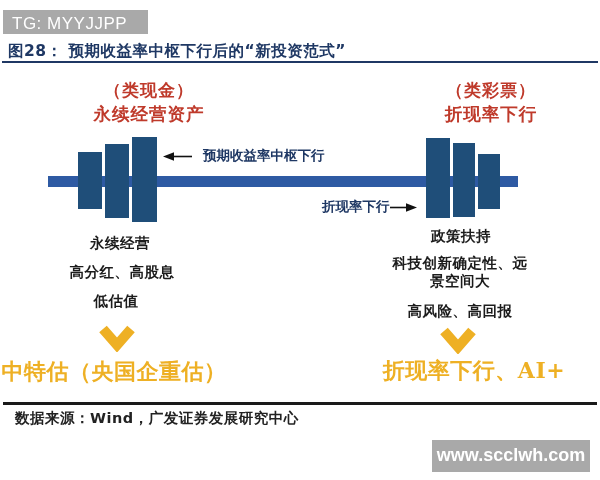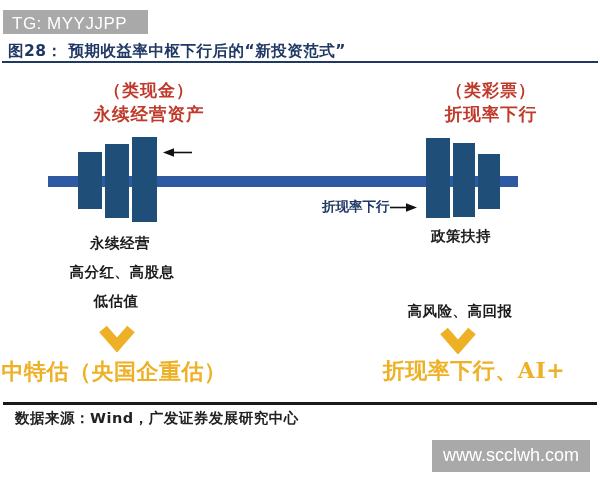--- a/index.html
+++ b/index.html
@@ -16,20 +16,21 @@
     position:absolute; left:3px; top:10px; width:145px; height:24px;
     background:var(--banner_gray); color:#ffffff; font-size:17px;
     line-height:28px; padding-left:9px; box-sizing:border-box;
     font-family:"Liberation Sans", sans-serif; letter-spacing:.5px;
   }
   .watermark{
     position:absolute; left:432px; top:440px; width:158px; height:32px;
     background:var(--banner_gray); color:#ffffff; font-size:18px;
     line-height:30px; text-align:center;
     font-family:"Liberation Sans", sans-serif;
+    font-weight:bold;
   }
   
   .fig-title{
     position:absolute; left:8px; top:41px; color:var(--navy);
     font-weight:bold; font-size:15.5px; white-space:nowrap; letter-spacing:.5px;
   }
   .fig-title .t-prefix{margin-right:6px;}
   .title-rule{position:absolute; left:2px; right:2px; top:61px; height:2px; background:var(--navy);}
   
   .col-head{
@@ -120,33 +121,35 @@
   <div class="plate p3"></div>
   <div class="plate p4"></div>
   <div class="plate p5"></div>
   <div class="plate p6"></div>
 
   <div class="anno anno-left">
     <svg class="arrow-svg" width="29" height="11" viewBox="0 0 29 11">
       <line class="shaft" x1="29" y1="5.5" x2="9" y2="5.5"></line>
       <polygon class="head" points="0,5.5 11,1.2 11,9.8"></polygon>
     </svg>
+    <span>预期收益率中枢下行</span>
   </div>
   <div class="anno anno-right">
     <span>折现率下行</span>
     <svg class="arrow-svg" width="27" height="11" viewBox="0 0 27 11">
       <line class="shaft" x1="0" y1="5.5" x2="18" y2="5.5"></line>
       <polygon class="head" points="27,5.5 16,1.2 16,9.8"></polygon>
     </svg>
   </div>
 
   <div class="trait lt0">永续经营</div>
   <div class="trait lt1">高分红、高股息</div>
   <div class="trait lt2">低估值</div>
   <div class="trait rt0">政策扶持</div>
+  <div class="trait rt1">科技创新确定性、远景空间大</div>
   <div class="trait rt2">高风险、高回报</div>
 
   <svg class="chev chev-left" width="40" height="28" viewBox="0 0 40 28">
     <path d="M6 5 L20 21 L34 5"></path>
   </svg>
   <svg class="chev chev-right" width="40" height="28" viewBox="0 0 40 28">
     <path d="M6 5 L20 21 L34 5"></path>
   </svg>
 
   <div class="conclusion c-left">中特估（央国企重估）</div>

